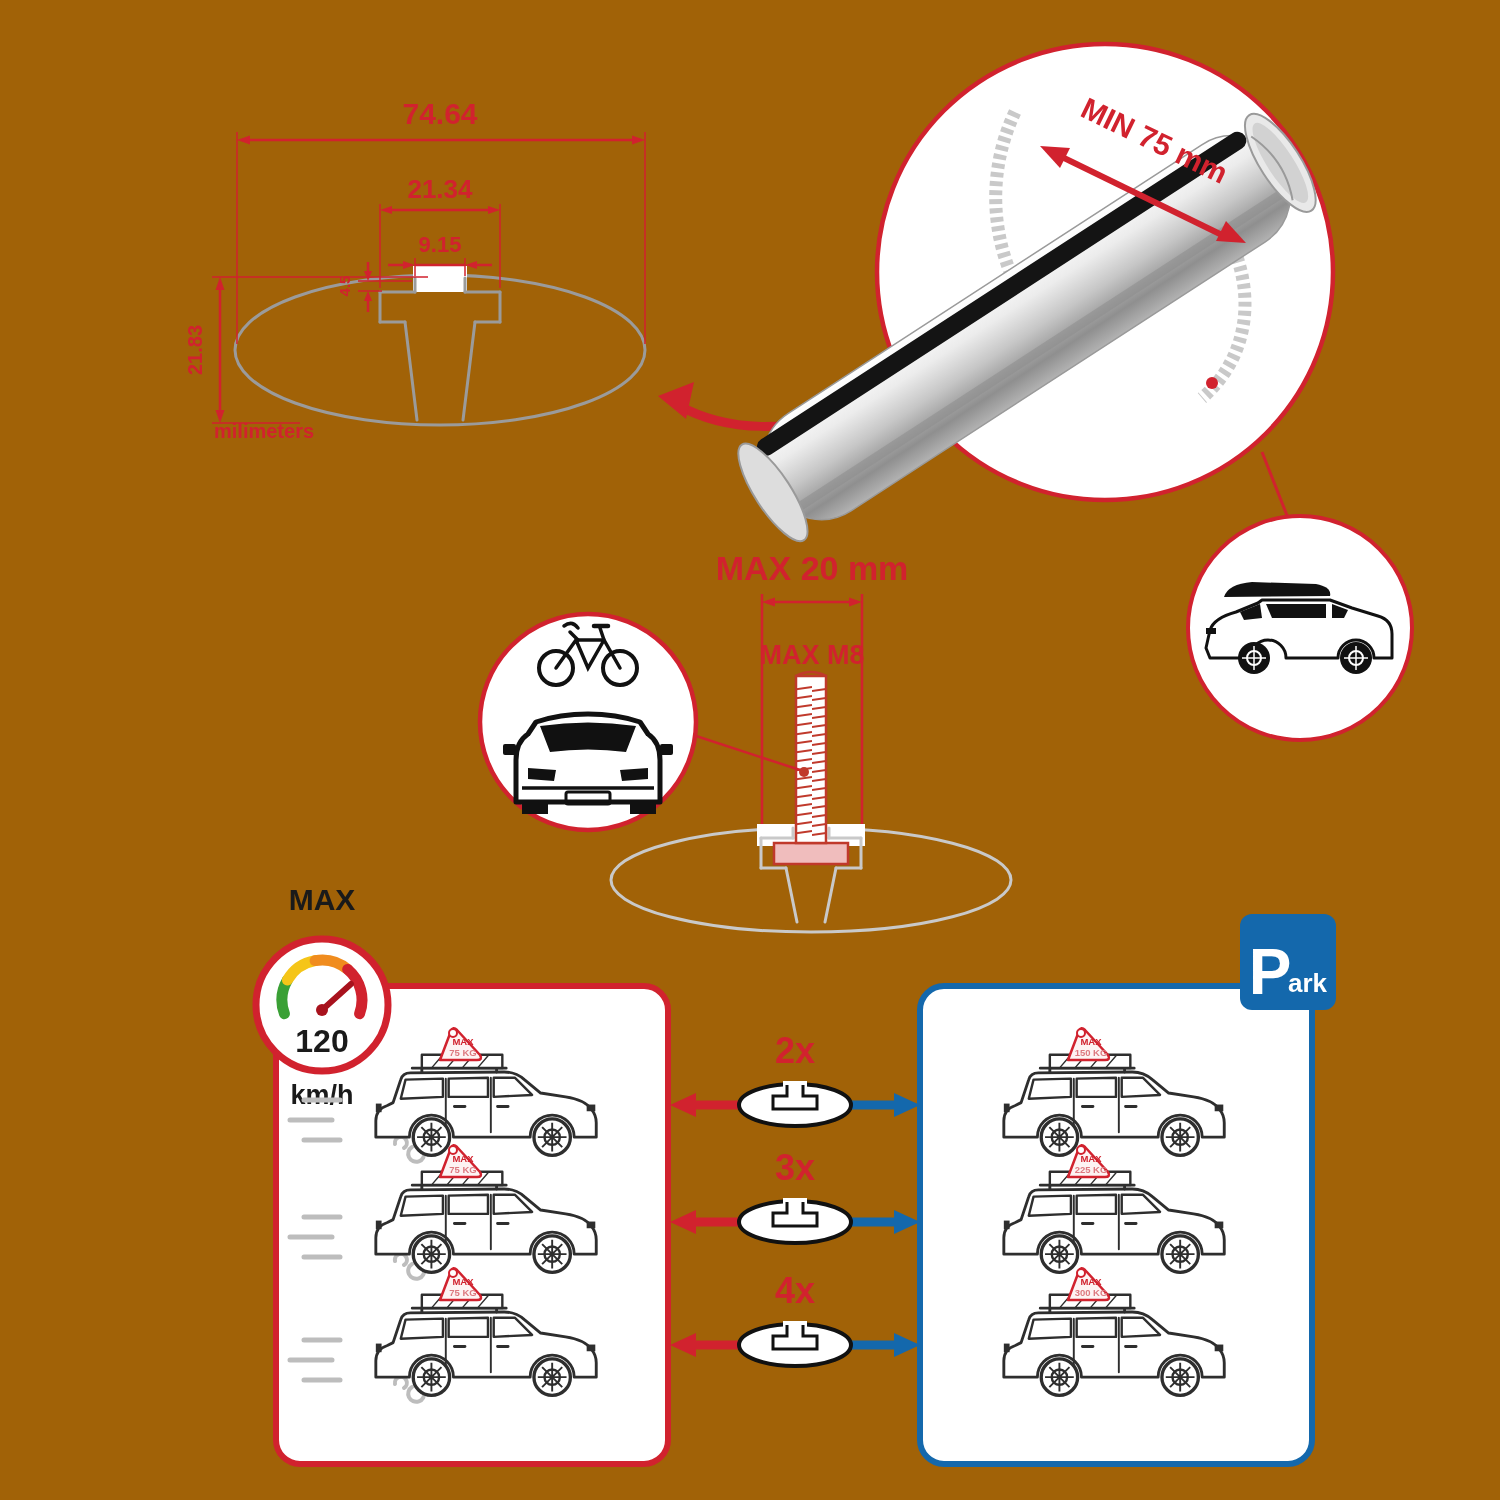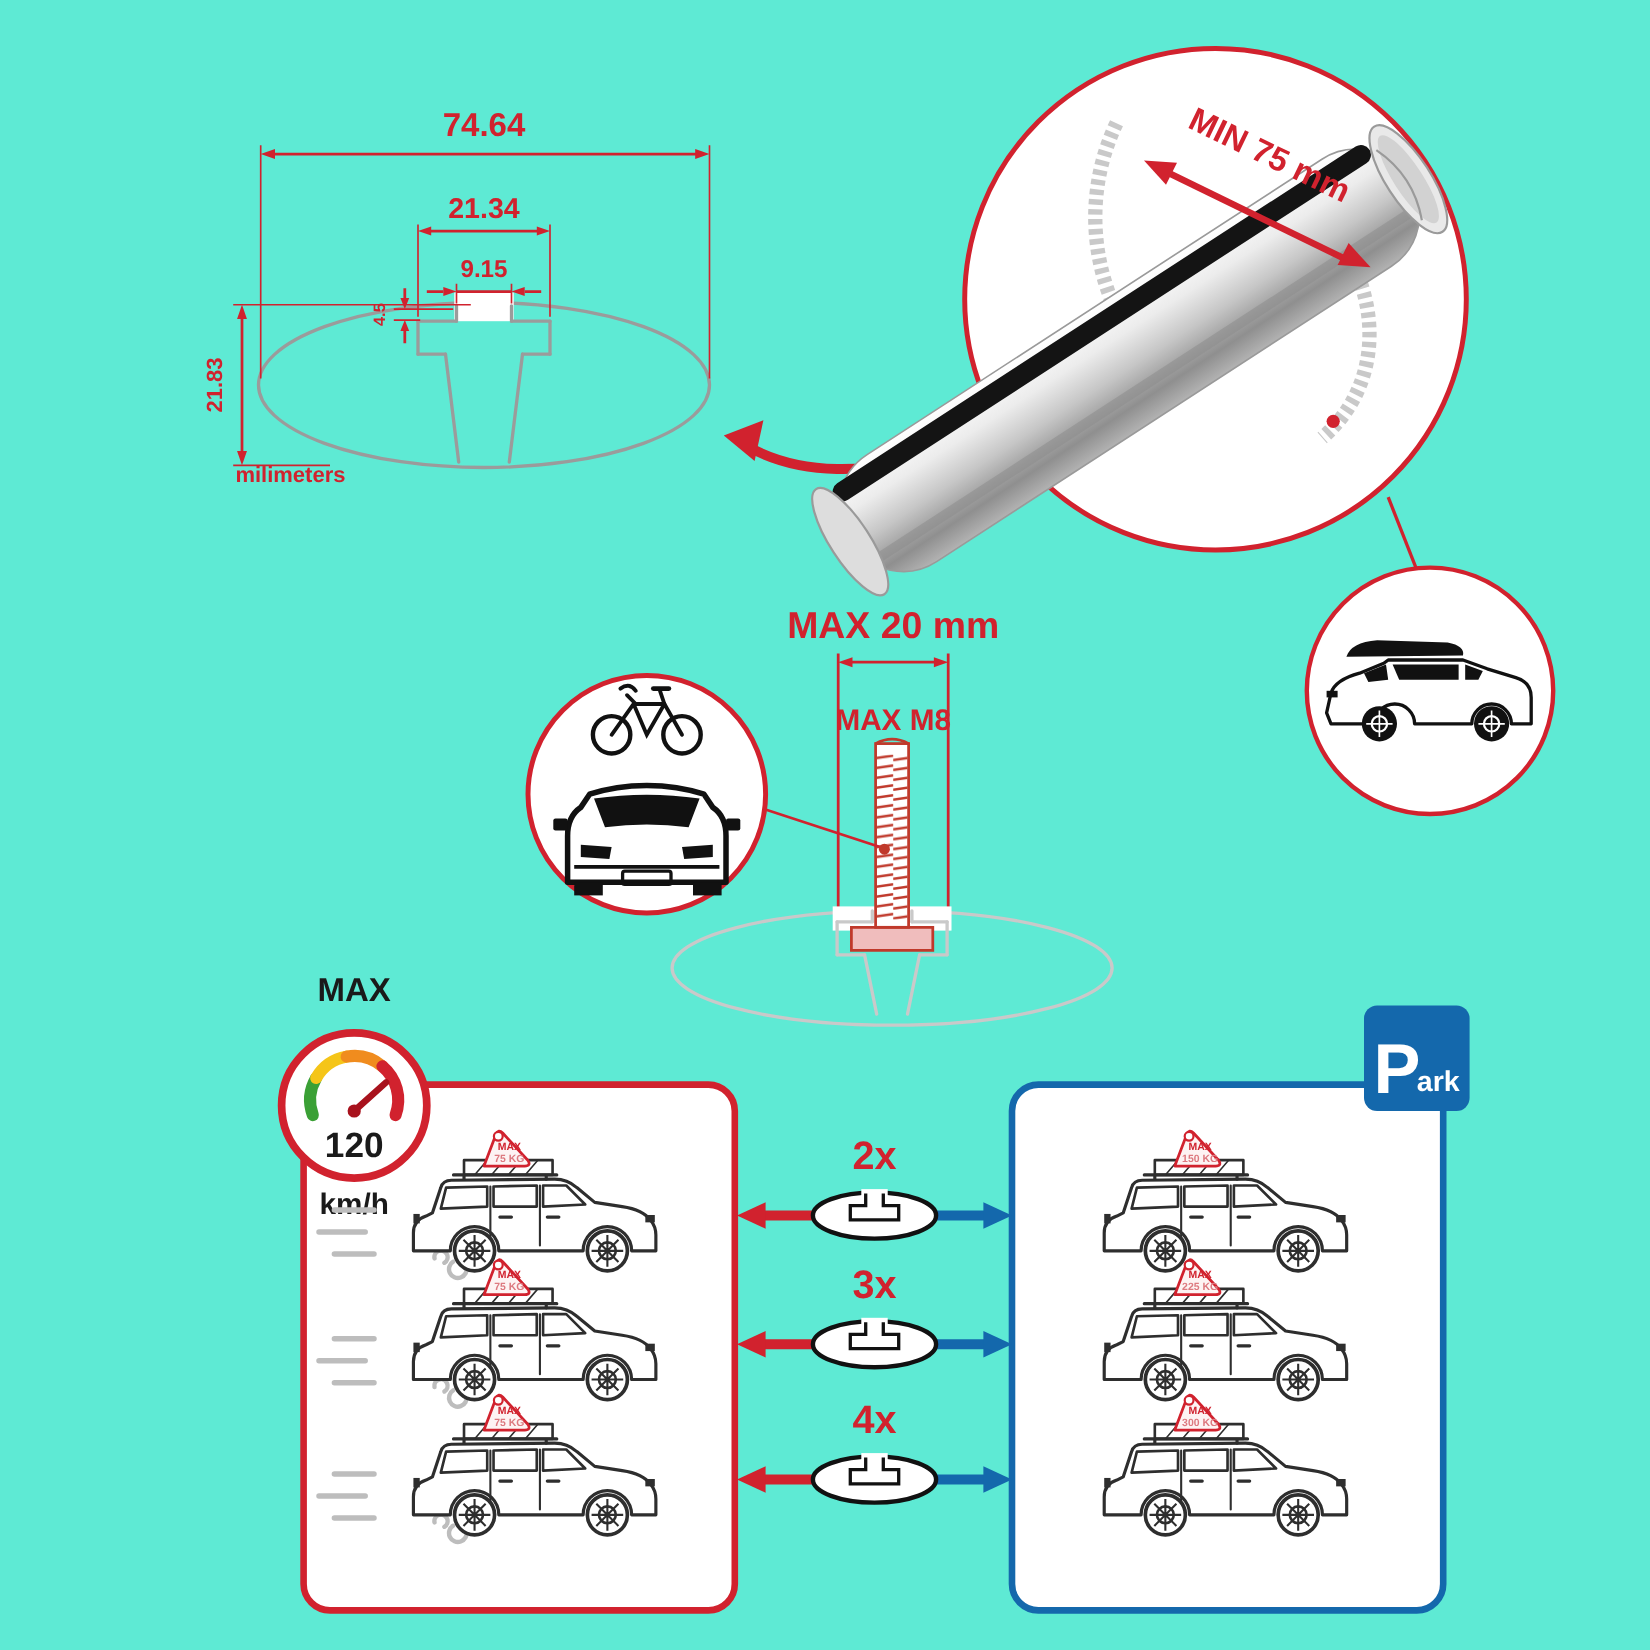--- a/index.html
+++ b/index.html
@@ -1,16 +1,16 @@
 <!DOCTYPE html>
 <html><head>
 <meta charset="utf-8">
 <style>
   body{margin:0;background:#fff}
-  .stage{position:relative;width:1500px;height:1500px;background:#5eead4;overflow:hidden}
+  .stage{position:relative;width:1500px;height:1500px;background:#a16207;overflow:hidden}
   svg{display:block}
   text{font-family:"Liberation Sans","DejaVu Sans",sans-serif;font-weight:700}
   .mid{text-anchor:middle}
   .red{fill:#d1222e}
   .ink{fill:#1a1a1a}
   .white{fill:#ffffff}
   .badge-max{fill:#d1222e;font-size:9.5px;text-anchor:middle}
   .badge-val{fill:#dd7a80;font-size:9.5px;text-anchor:middle}
   .dimline{stroke:#d1222e;stroke-width:2.5;fill:none}
   .extline{stroke:#d1222e;stroke-width:1.5;fill:none}

